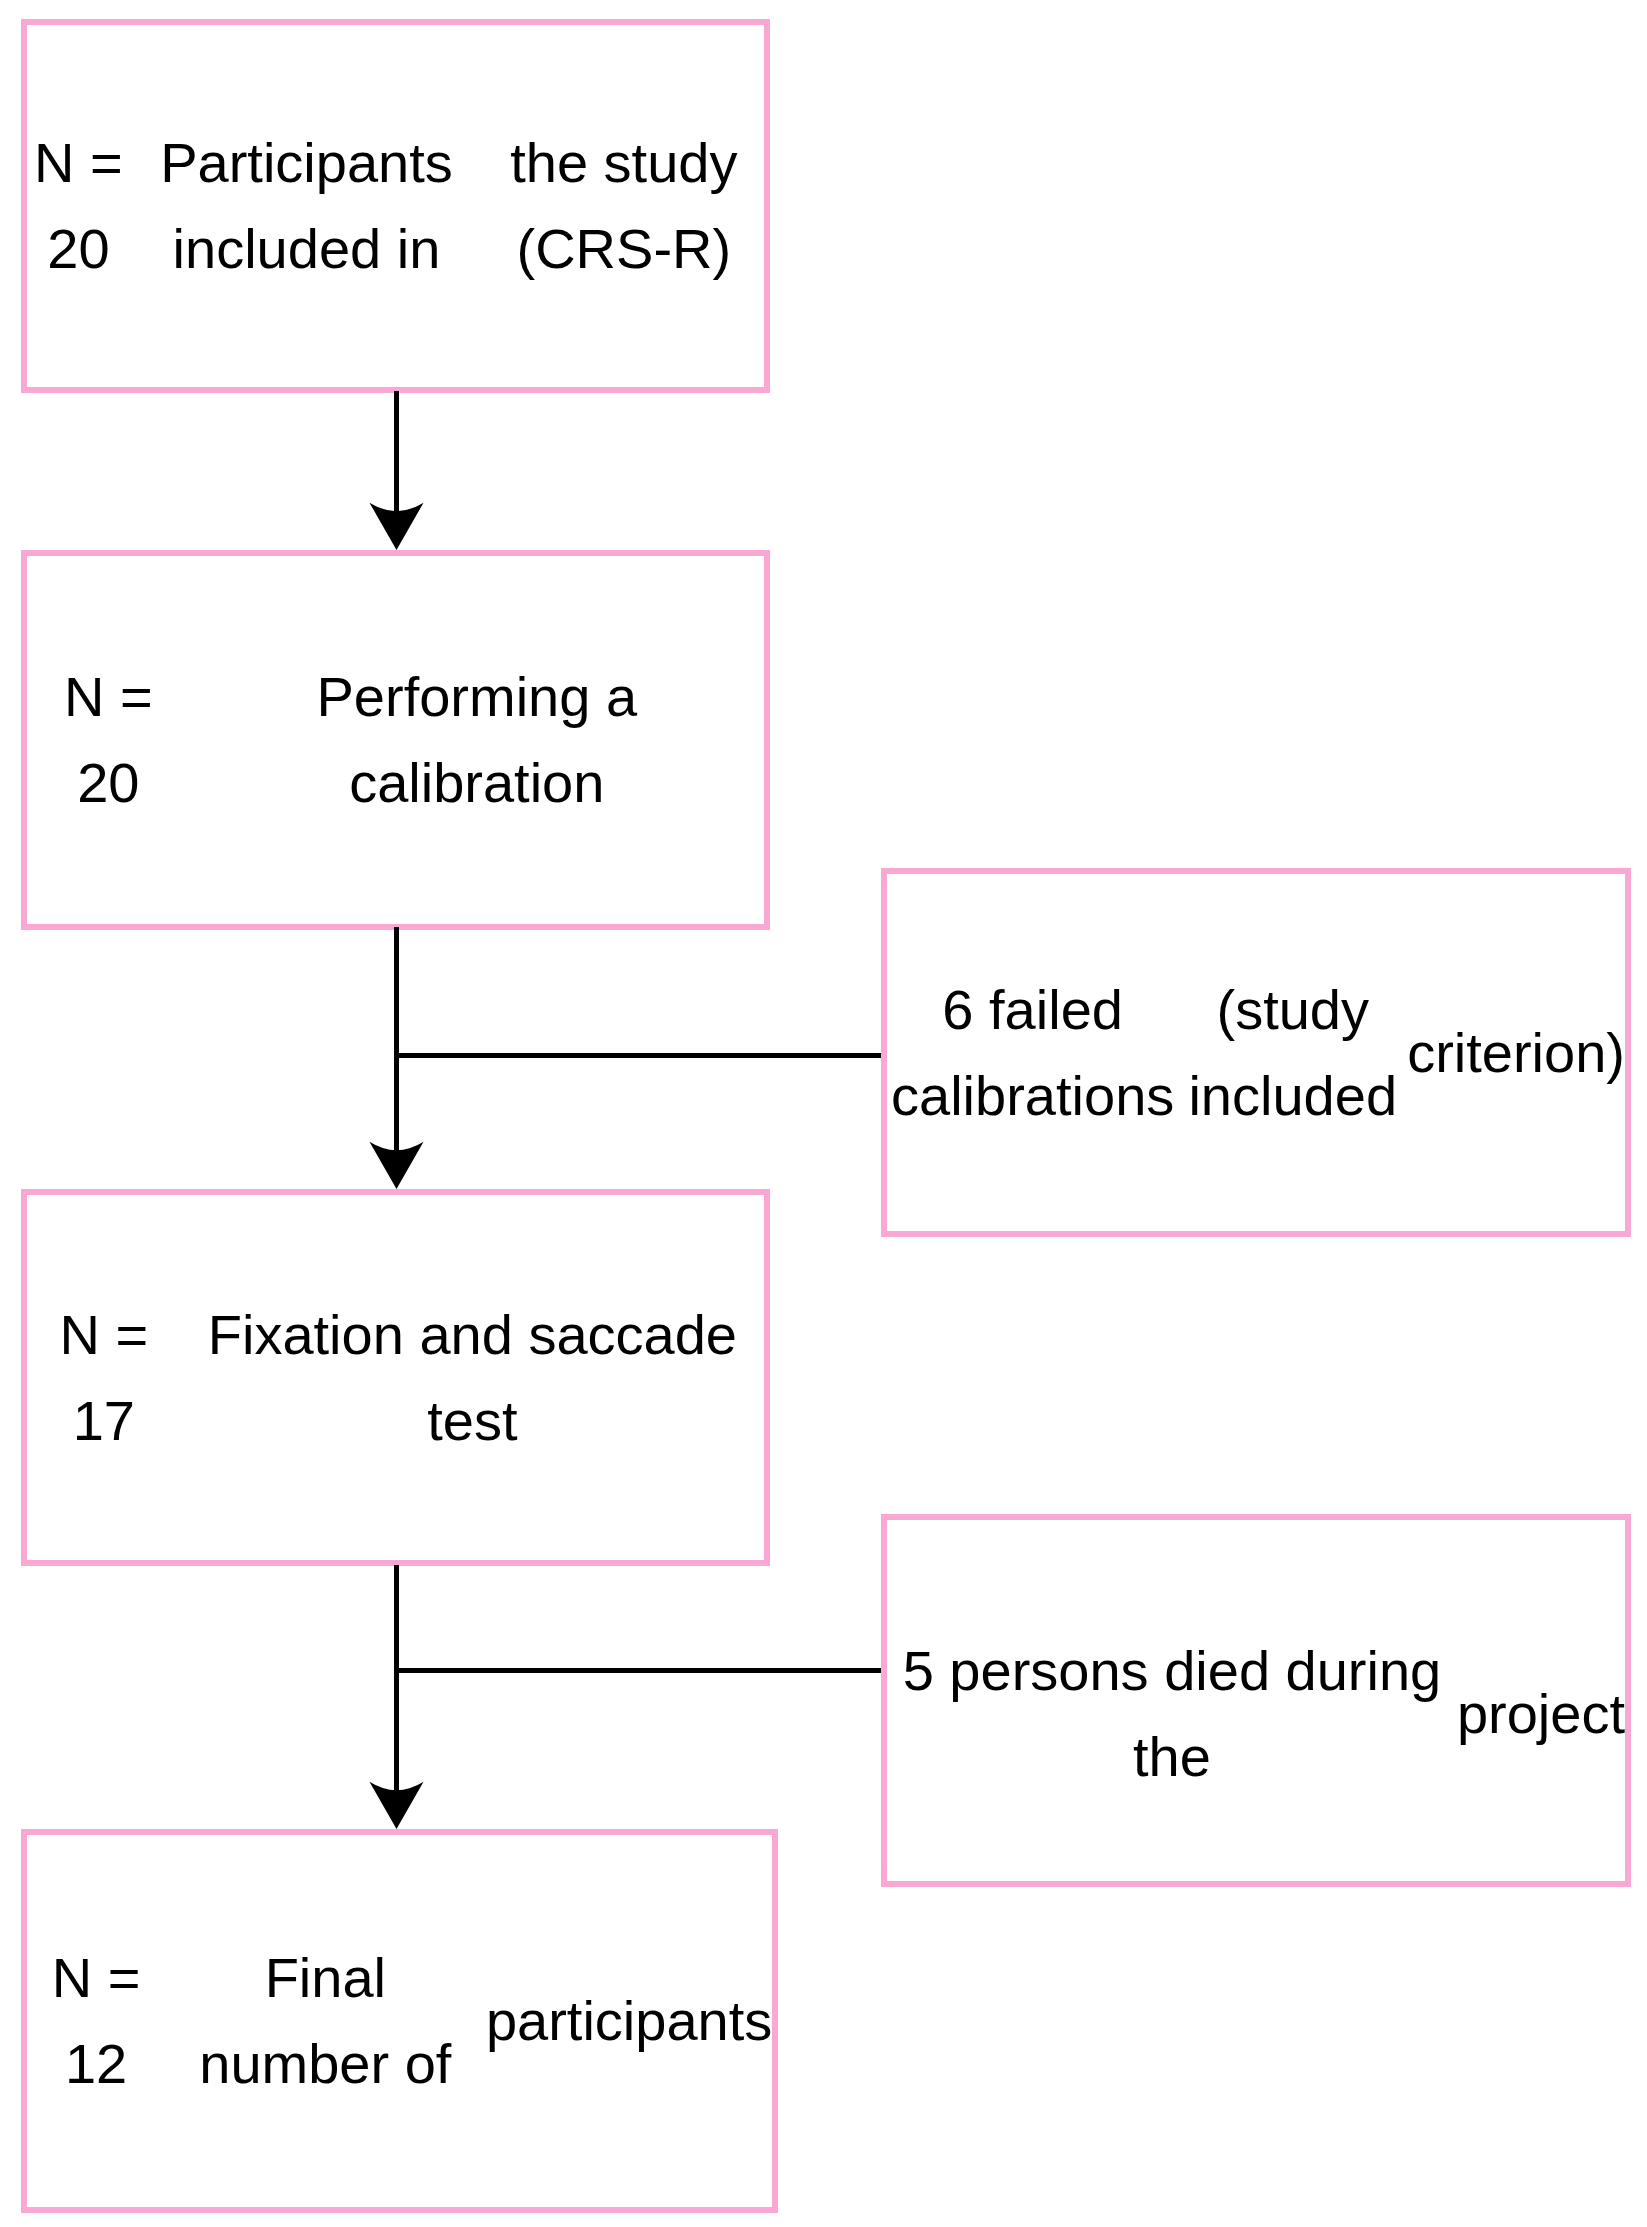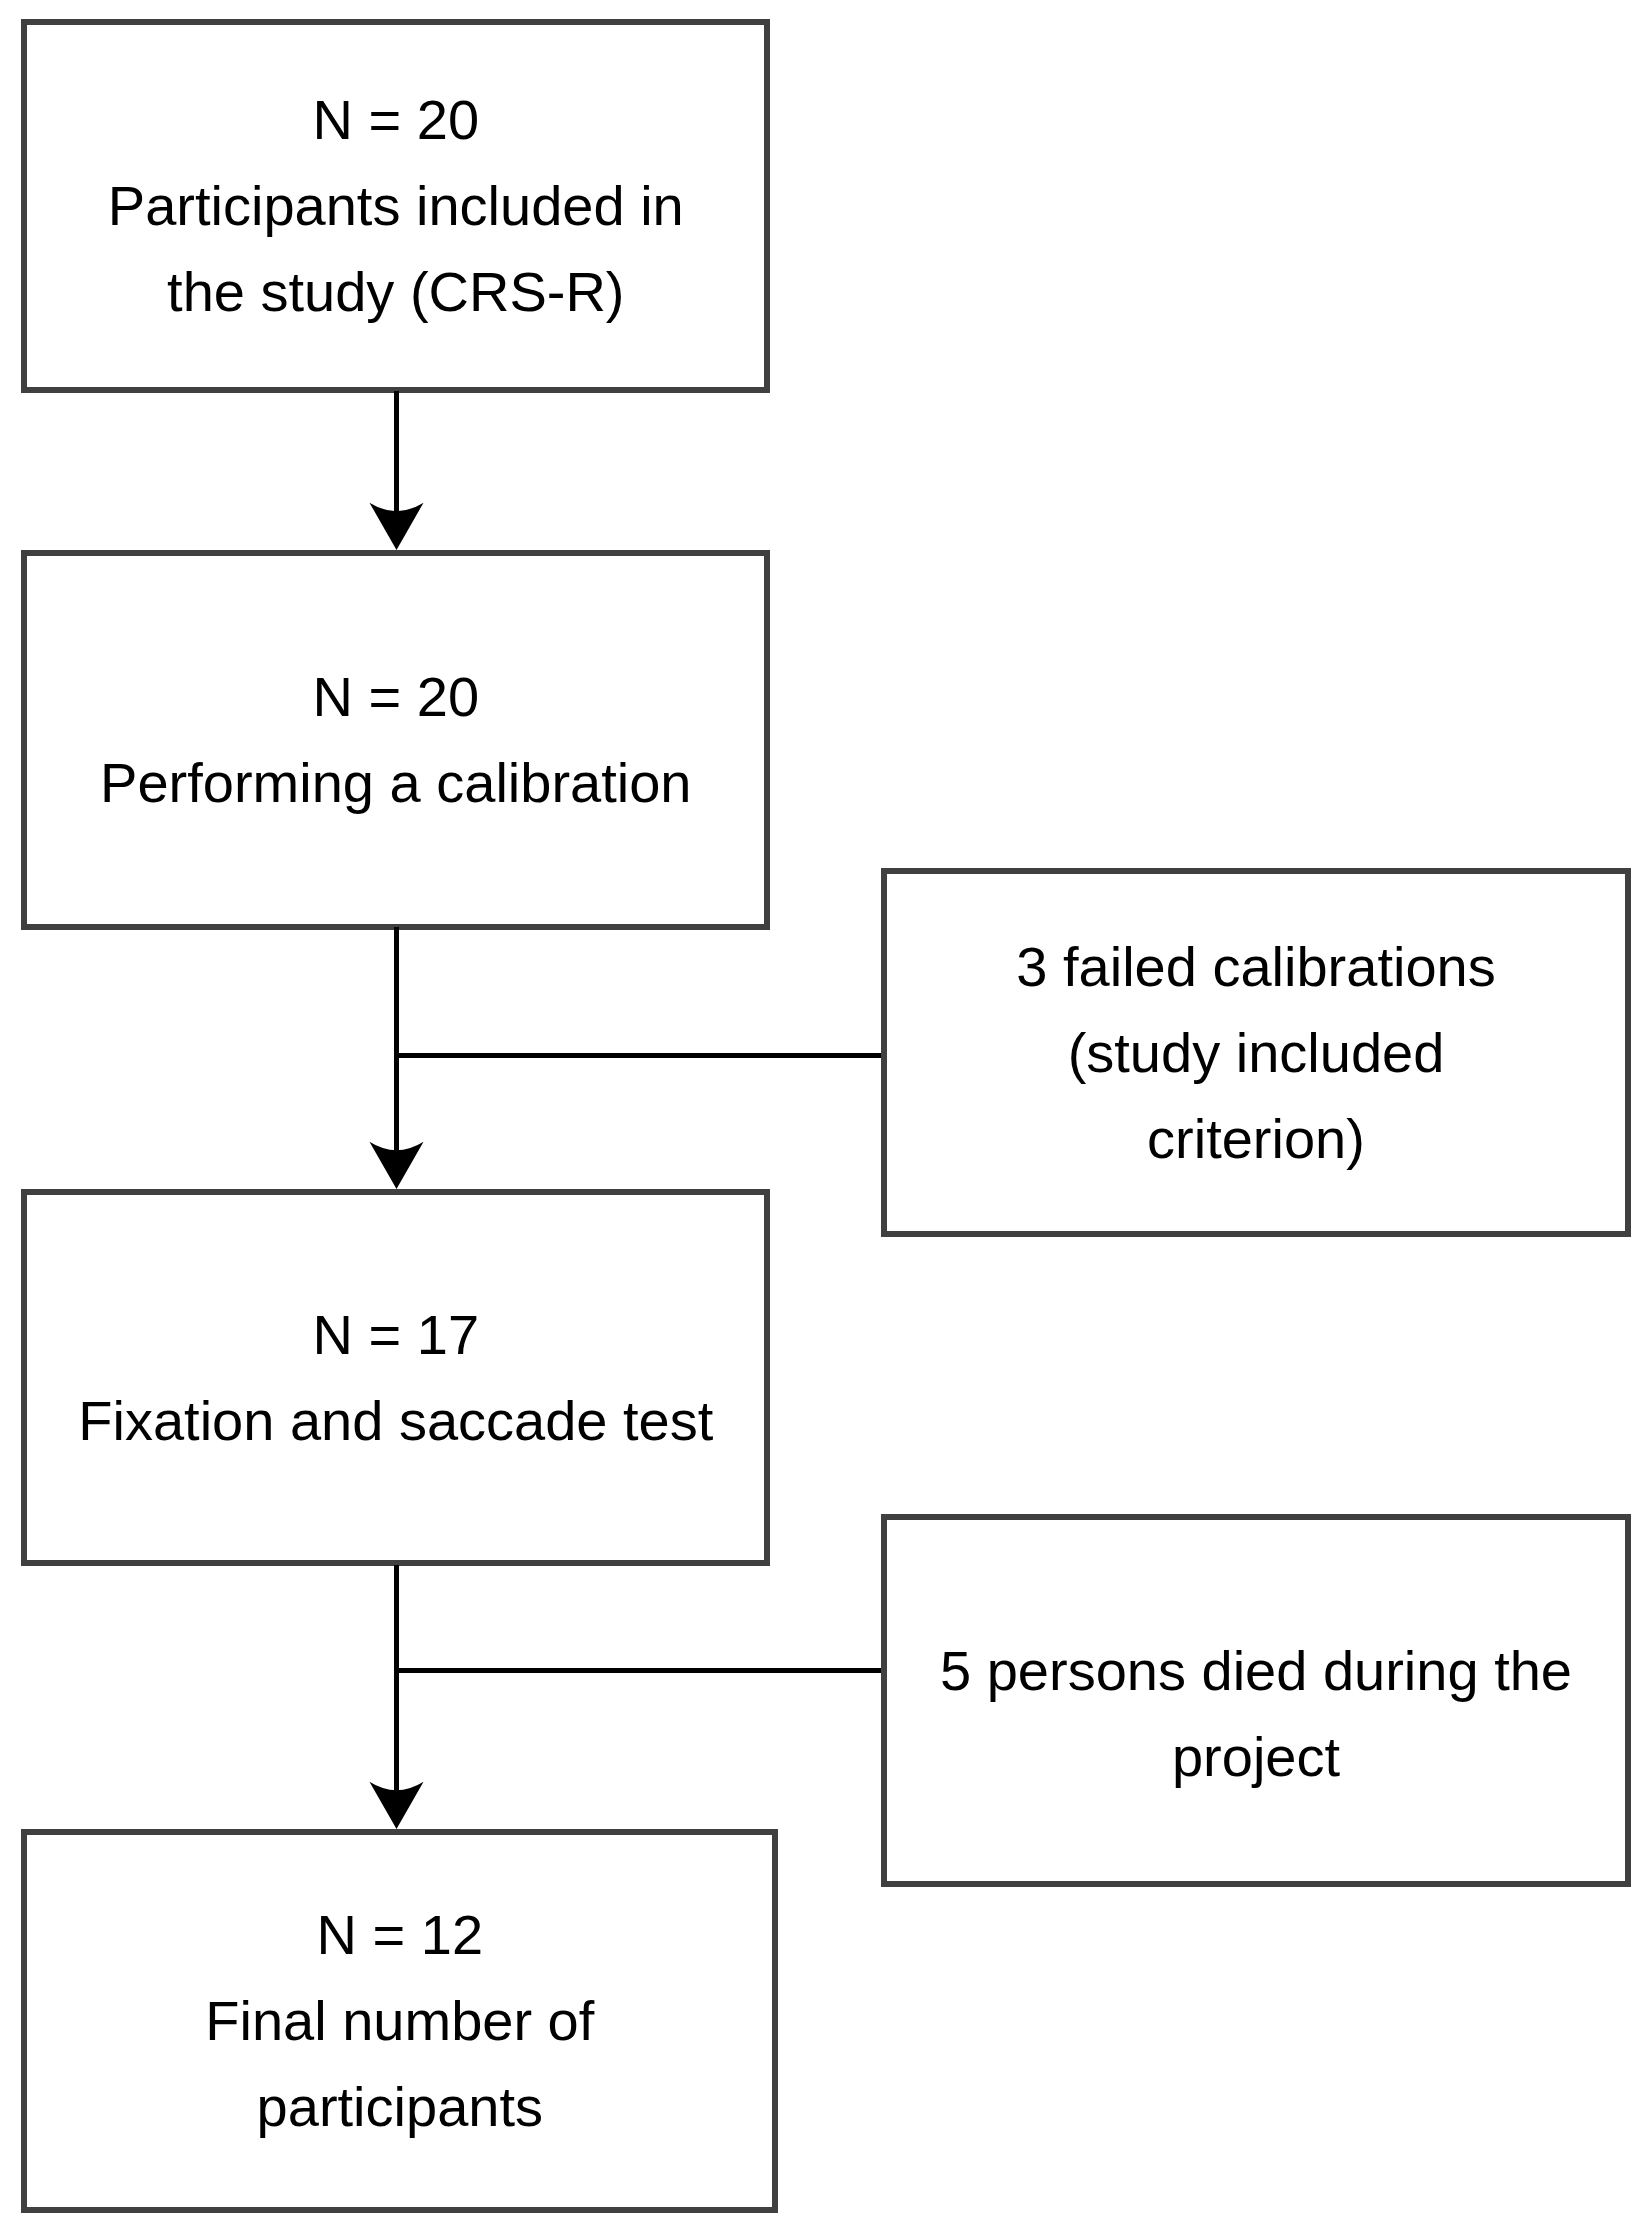--- a/index.html
+++ b/index.html
@@ -11,24 +11,24 @@
     position: relative;
     width: 1647px;
     height: 2227px;
     background: #ffffff;
     font-family: "Liberation Sans", sans-serif;
     color: #000000;
   }
   .fbox {
     position: absolute;
     box-sizing: border-box;
-    border: 6px solid #404040;
+    border: 6px solid #f9a8d4;
     background: #ffffff;
     display: flex;
-    flex-direction: column;
+    flex-direction: row;
     align-items: center;
     justify-content: center;
     text-align: center;
     font-size: 56px;
     line-height: 86px;
     color: #000000;
   }
   .vline, .hline {
     position: absolute;
     background: #000000;
@@ -76,21 +76,21 @@
     <div>Performing a calibration</div>
   </div>
 
   <div class="vline" id="v2"></div>
   <div class="hline" id="h1"></div>
   <svg class="arrow" id="a2" width="55" height="49" viewBox="0 0 64 58" aria-hidden="true">
     <path d="M0,2 L32,58 L64,2 Q32,22 0,2 Z" fill="#000000"></path>
   </svg>
 
   <div class="fbox" id="box-failed">
-    <div>3 failed calibrations</div>
+    <div>6 failed calibrations</div>
     <div>(study included</div>
     <div>criterion)</div>
   </div>
 
   <div class="fbox" id="box-fixation">
     <div>N = 17</div>
     <div>Fixation and saccade test</div>
   </div>
 
   <div class="vline" id="v3"></div>

